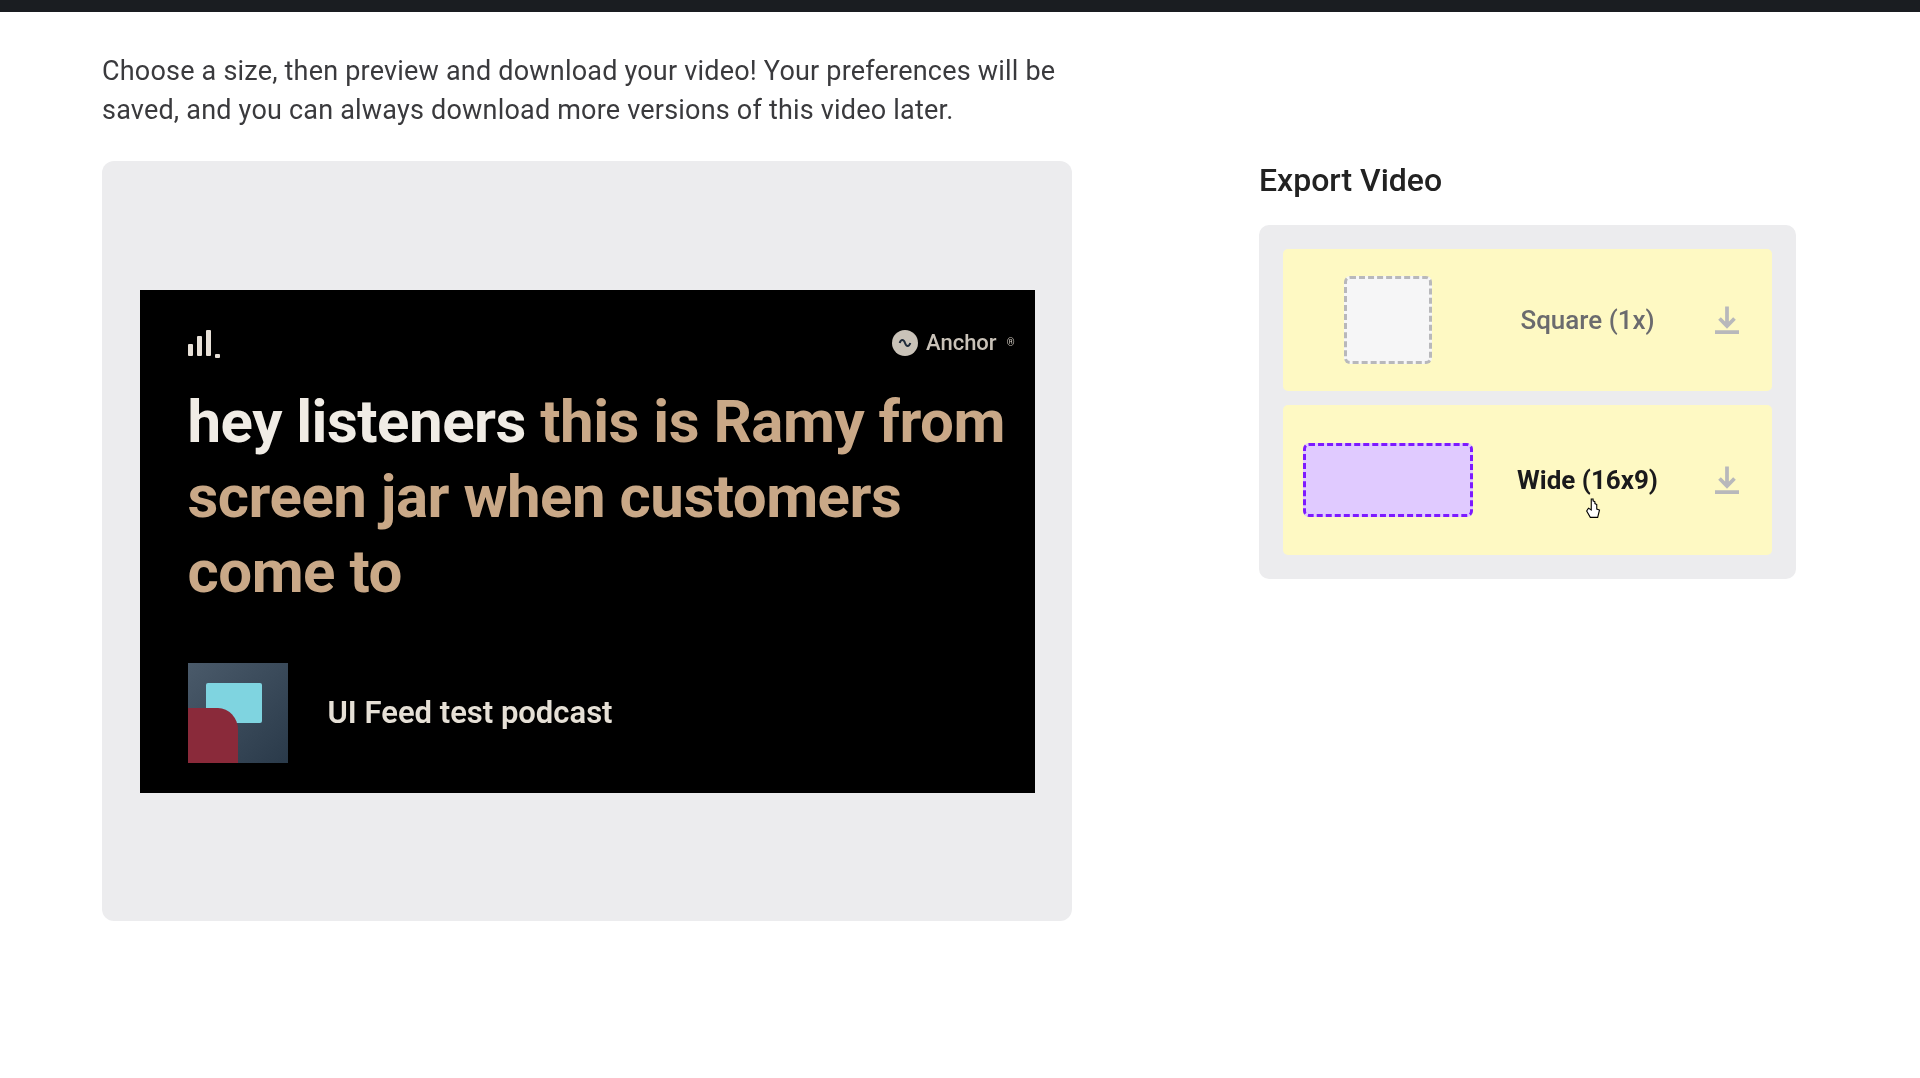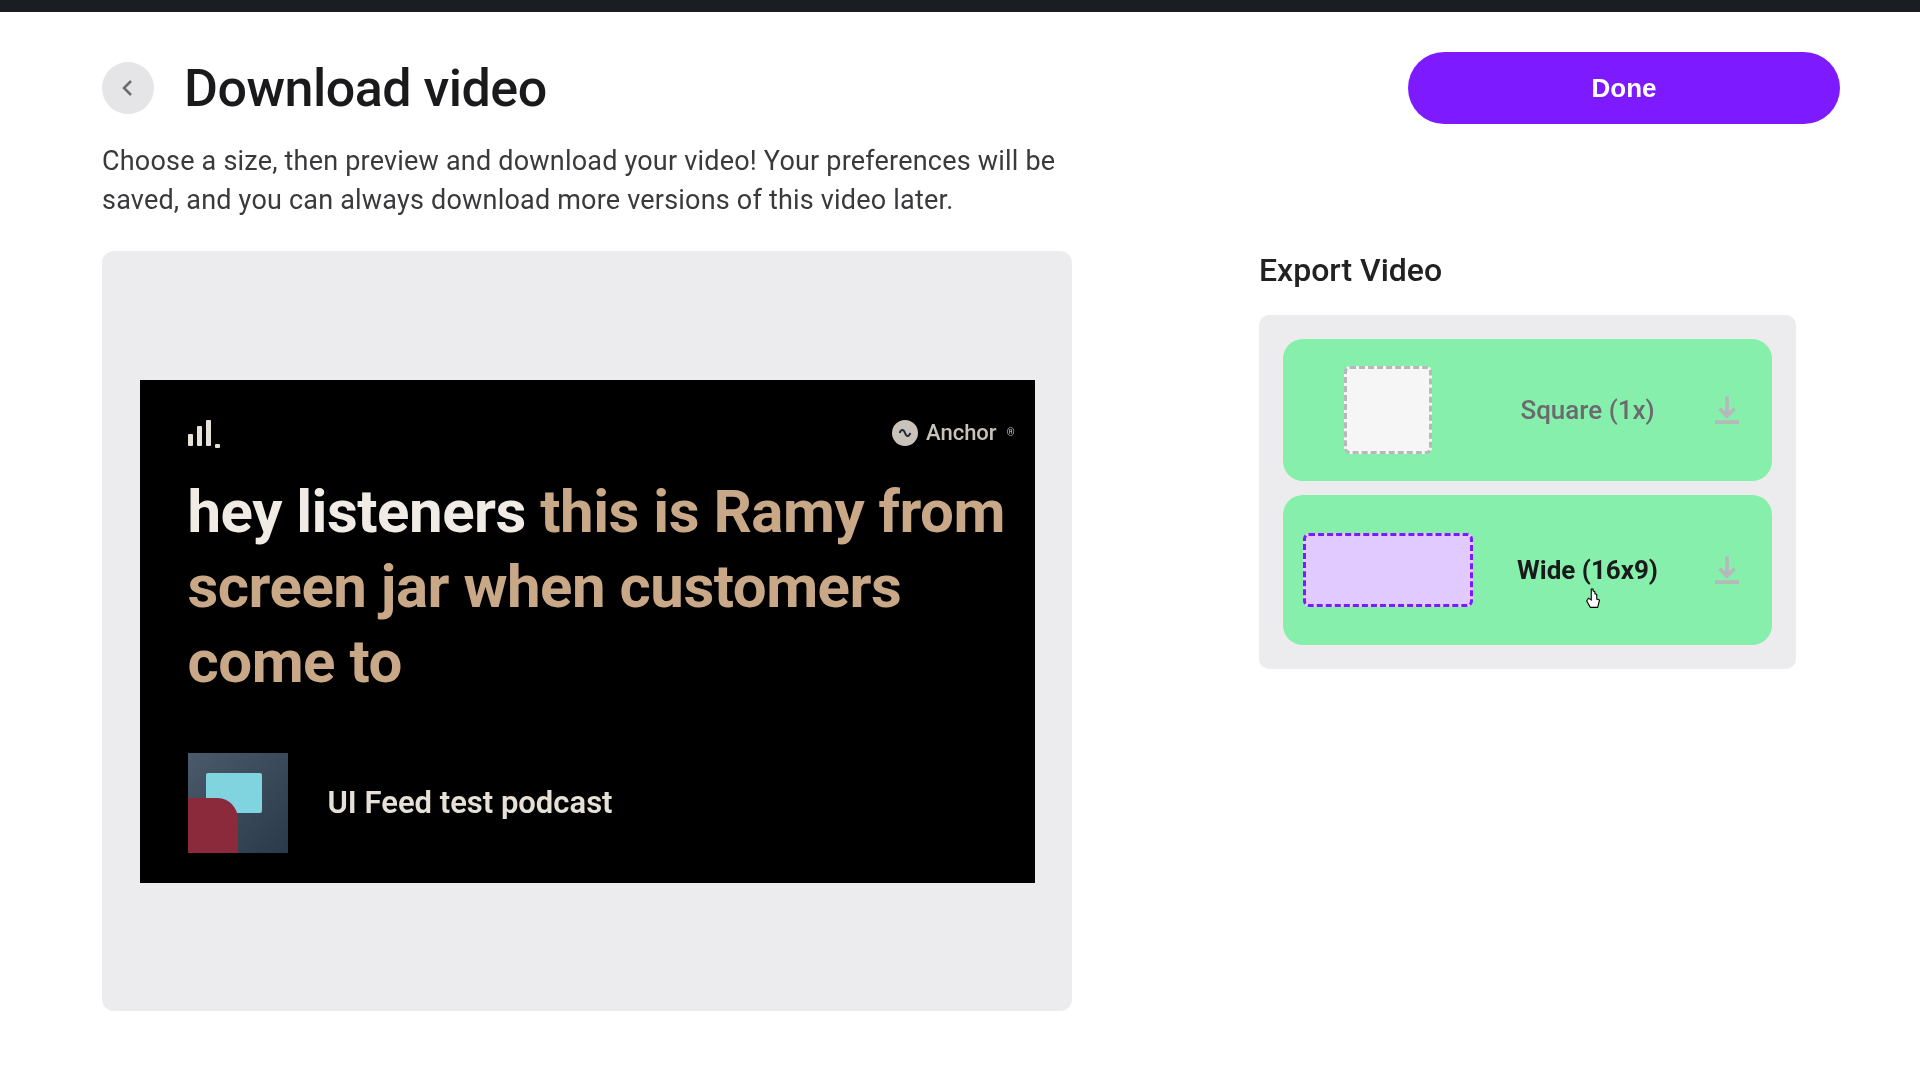--- a/index.html
+++ b/index.html
@@ -176,22 +176,22 @@
   }
   .export-box {
     background: #ececee;
     border-radius: 10px;
     padding: 24px;
     display: flex;
     flex-direction: column;
     gap: 14px;
   }
   .export-option {
-    background: #86efac;
-    border-radius: 20px;
+    background: #fef9c3;
+    border-radius: 5px;
     height: 142px;
     display: grid;
     grid-template-columns: 210px 1fr 90px;
     align-items: center;
     cursor: pointer;
   }
   .export-option.wide { height: 150px; }
   .shape-cell {
     display: flex;
     align-items: center;
@@ -234,31 +234,20 @@
   }
   .export-option { position: relative; }
 </style>
 </head>
 <body>
 
 <div class="topbar"></div>
 
 <div class="page">
 
-  <div class="header-row">
-    <div class="title-group">
-      <button class="back-btn">
-        <svg viewBox="0 0 24 24">
-          <path d="M15 5 L8 12 L15 19"></path>
-        </svg>
-      </button>
-      <h1 class="page-title">Download video</h1>
-    </div>
-    <button class="done-btn">Done</button>
-  </div>
 
   <p class="description">Choose a size, then preview and download your video! Your preferences will be saved, and you can always download more versions of this video later.</p>
 
   <div class="content-row">
 
     <div class="preview-panel">
       <div class="video-frame">
         <div class="video-top">
           <div class="wave-icon">
             <span></span>

